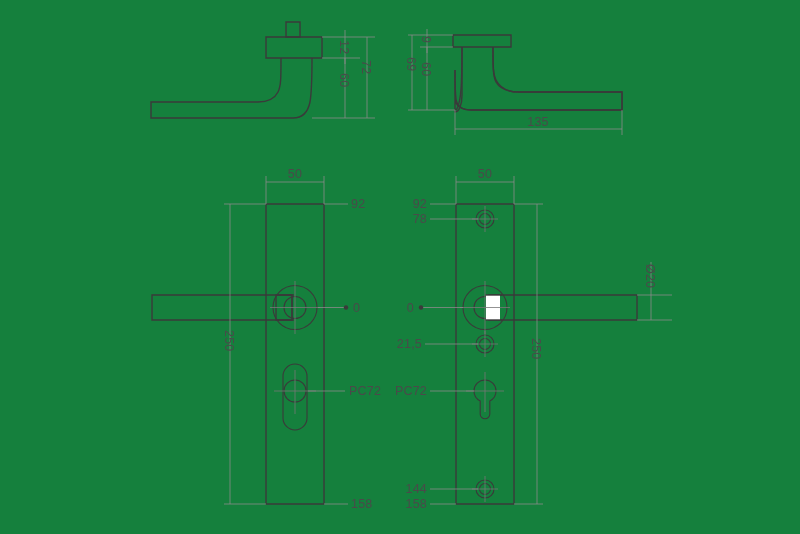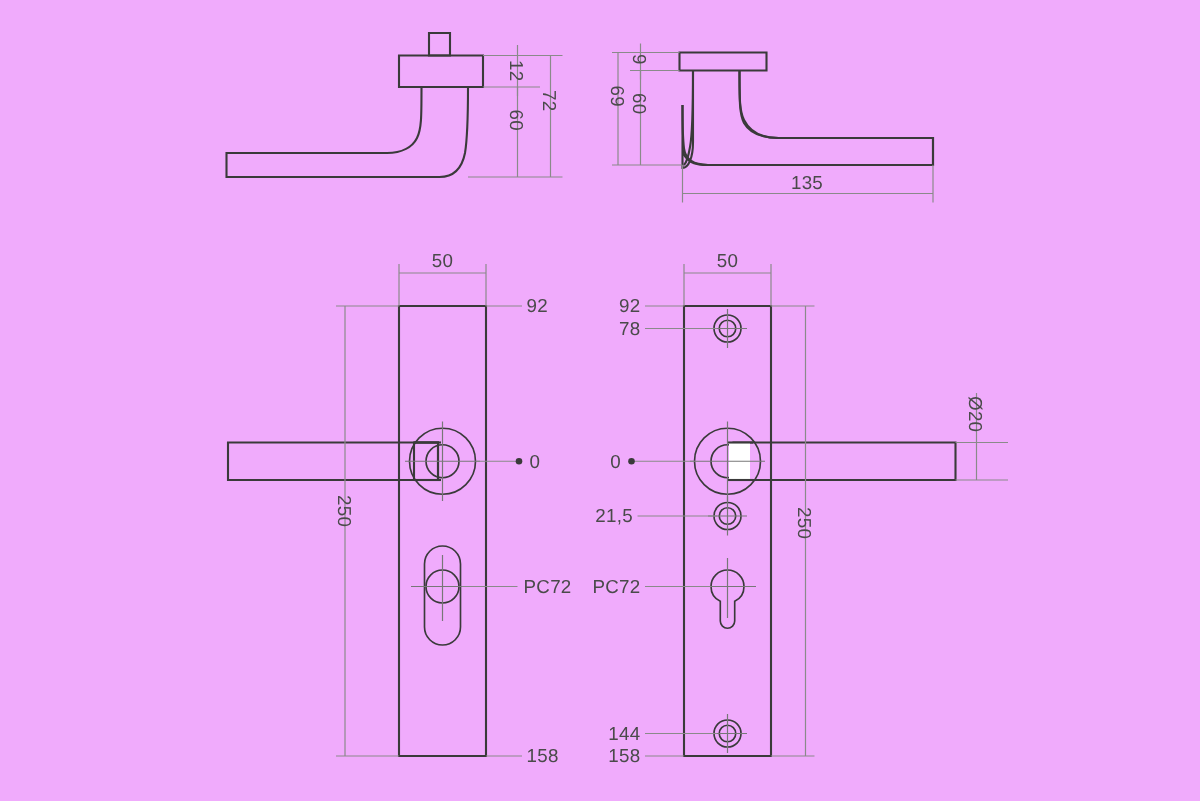--- a/index.html
+++ b/index.html
@@ -7,21 +7,21 @@
     padding: 0;
     background: #ffffff;
   }
   body {
     font-family: "Liberation Sans", sans-serif;
   }
   #drawing-root {
     position: relative;
     width: 800px;
     height: 534px;
-    background: #f0abfc;
+    background: #15803d;
     overflow: hidden;
   }
   svg.tech-drawing {
     display: block;
     width: 800px;
     height: 534px;
   }
   .outline {
     fill: none;
     stroke: #3a3a3a;

